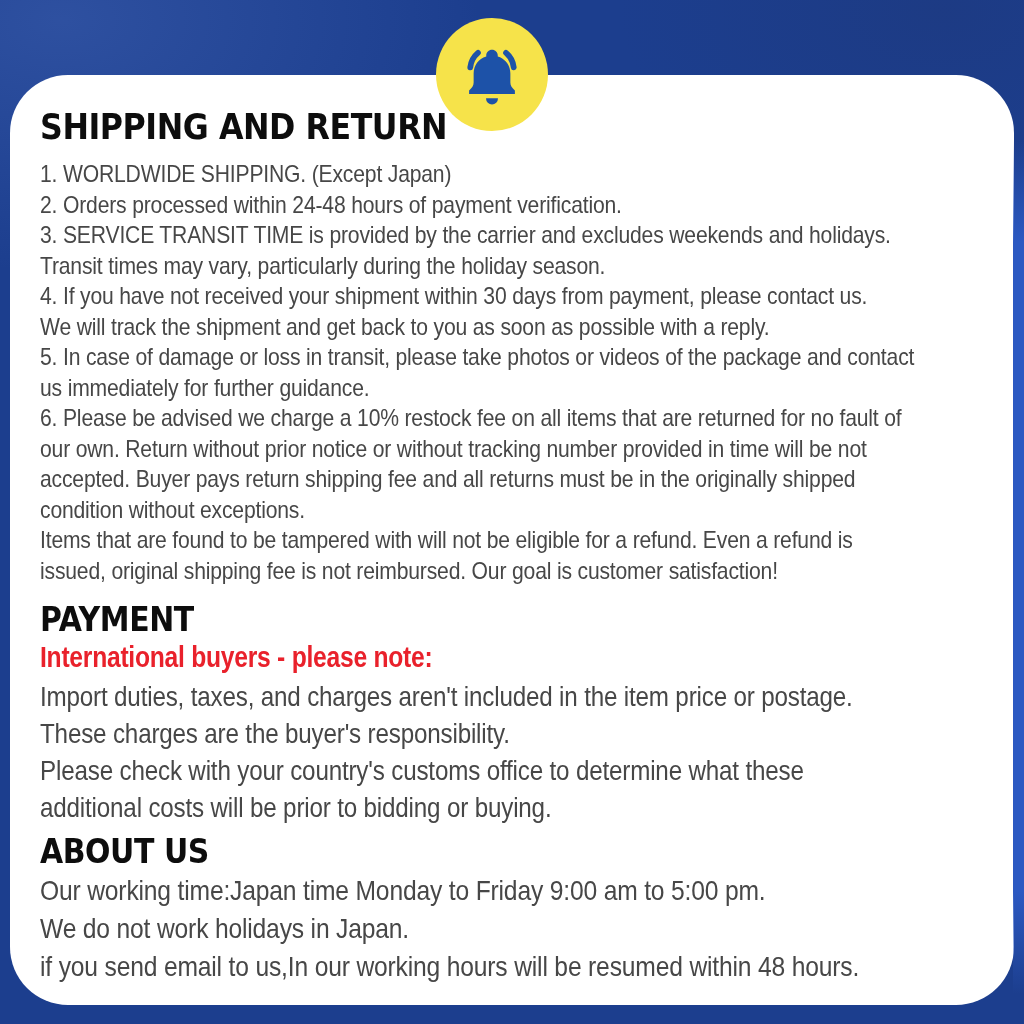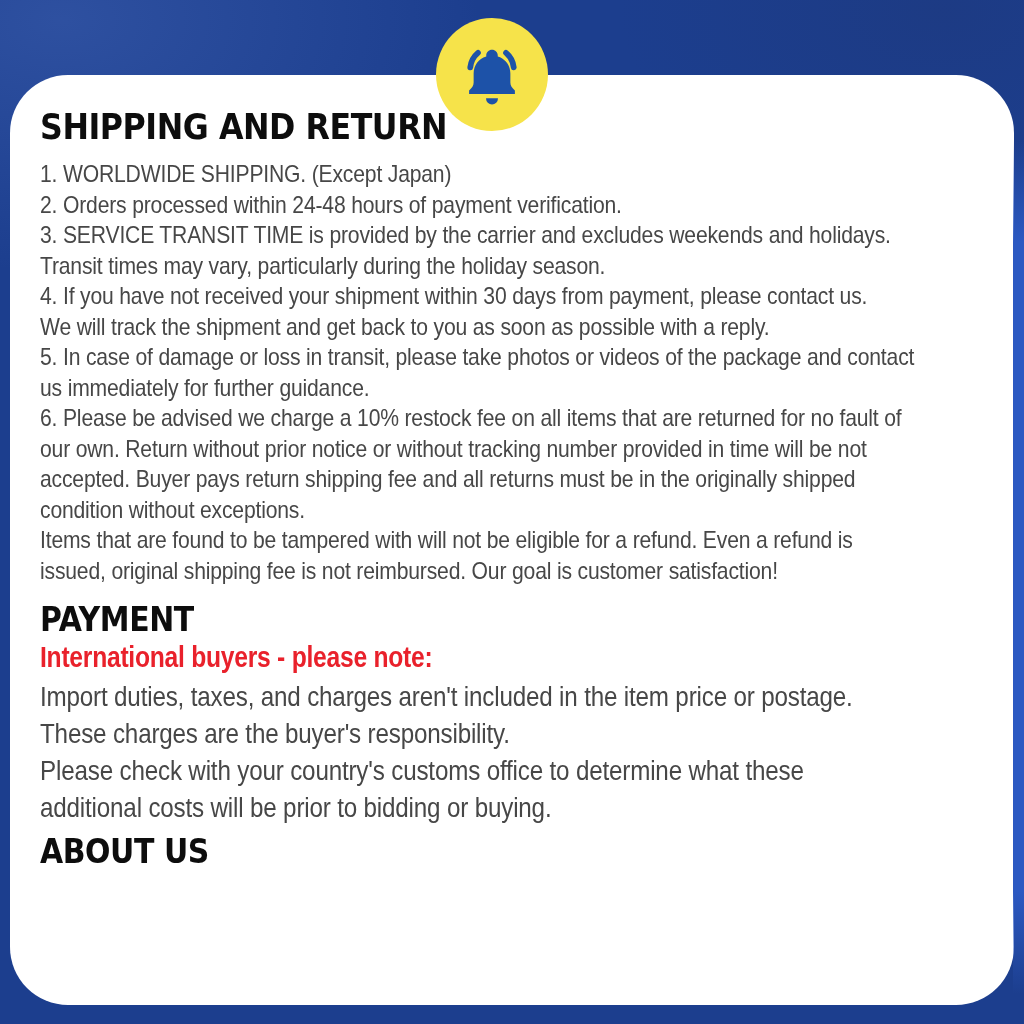--- a/index.html
+++ b/index.html
@@ -87,20 +87,25 @@
       <h2 class="payment">PAYMENT</h2>
       <div class="note">International buyers - please note:</div>
       <div class="lines-md">
           <div class="line">Import duties, taxes, and charges aren't included in the item price or postage.</div>
           <div class="line">These charges are the buyer's responsibility.</div>
           <div class="line">Please check with your country's customs office to determine what these</div>
           <div class="line">additional costs will be prior to bidding or buying.</div>
         </div>
 
       <h2 class="about">ABOUT US</h2>
+      <div class="lines-lg">
+          <div class="line">Our working time:Japan time Monday to Friday 9:00 am to 5:00 pm.</div>
+          <div class="line">We do not work holidays in Japan.</div>
+          <div class="line">if you send email to us,In our working hours will be resumed within 48 hours.</div>
+        </div>
 
     </div>
   </div>
 
   <div class="badge">
     <svg viewBox="0 0 100 100" xmlns="http://www.w3.org/2000/svg">
       <g fill="var(--bell_blue,#1d52a8)">
         <path d="M50 12
                  c4.4 0 8 3.6 8 8 v1.6
                  c10.8 3.2 17.5 12.4 17.5 23.6

